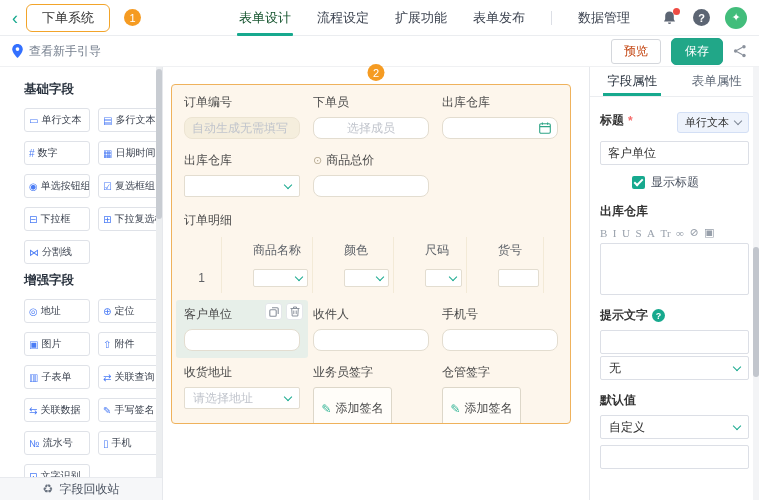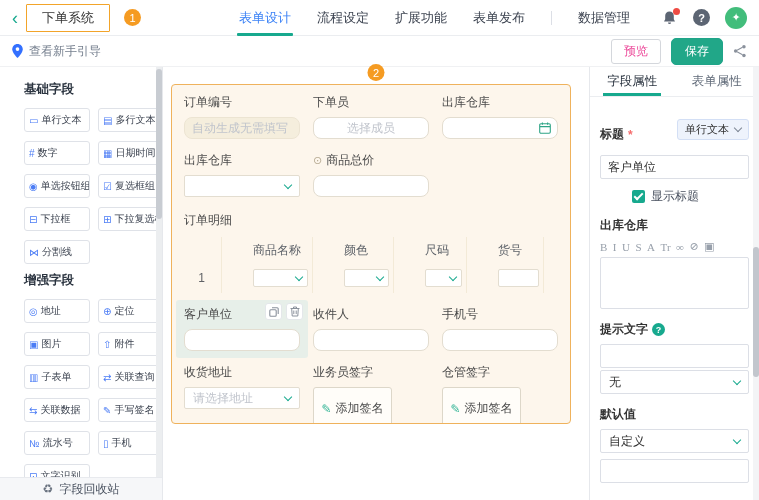--- a/index.html
+++ b/index.html
@@ -5,37 +5,37 @@
   * { margin:0; padding:0; box-sizing:border-box; }
   html,body { background:#fff; }
   .app {
     position:relative; width:759px; height:500px; overflow:hidden;
     font-family:"Liberation Sans","DejaVu Sans",sans-serif;
     font-size:12px; color:#333; background:#fff;
   }
   
   .topbar { height:36px; display:flex; align-items:center; padding:0 12px; border-bottom:1px solid #ebedf0; position:relative; }
   .back { color:#17a98e; font-size:18px; line-height:1; cursor:pointer; margin-right:8px; }
-  .title-box { border:1px solid #f2a42a; border-radius:1px; padding:4px 15px; font-size:13px; color:#333; background:#fff; }
+  .title-box { border:1px solid #f2a42a; border-radius:6px; padding:4px 15px; font-size:13px; color:#333; background:#fff; }
   .num-badge { width:17px; height:17px; border-radius:50%; background:#f59b22; color:#fff; font-size:11px; display:flex; align-items:center; justify-content:center; margin-left:14px; }
   .tabs { display:flex; align-items:center; gap:26px; height:36px; margin-left:98px; }
   .tab { position:relative; height:36px; display:flex; align-items:center; font-size:13px; color:#3c4350; cursor:pointer; }
-  .tab.active { color:#3b82f6; }
+  .tab.active { color:#14532d; }
   .tab.active::after { content:""; position:absolute; left:-2px; right:-2px; bottom:0; height:3px; background:#17a98e; border-radius:1px; }
   .tabdiv { width:1px; height:14px; background:#dcdfe6; }
   .top-icons { margin-left:auto; display:flex; align-items:center; gap:15px; }
   .bell-wrap { position:relative; width:16px; height:16px; cursor:pointer; }
   .bell-dot { position:absolute; top:-2px; right:-2px; width:7px; height:7px; background:#ef4b43; border-radius:50%; }
   .help-circle { width:17px; height:17px; border-radius:50%; background:#5c6573; color:#fff; font-size:11px; font-weight:bold; display:flex; align-items:center; justify-content:center; cursor:pointer; }
   .avatar { width:22px; height:22px; border-radius:50%; background:#42bd7b; color:#fff; font-size:11px; display:flex; align-items:center; justify-content:center; cursor:pointer; }
   
   .toolbar { height:31px; display:flex; align-items:center; padding:0 12px; border-bottom:1px solid #f0f1f3; }
   .guide { display:flex; align-items:center; gap:6px; color:#76808f; cursor:pointer; }
   .tb-right { margin-left:auto; display:flex; align-items:center; gap:10px; }
-  .btn-preview { border:1px solid #d4d7dc; background:#fff; color:#ec4899; border-radius:3px; padding:3px 12px; font-size:12px; cursor:pointer; font-family:inherit; }
+  .btn-preview { border:1px solid #d4d7dc; background:#fff; color:#c2410c; border-radius:3px; padding:3px 12px; font-size:12px; cursor:pointer; font-family:inherit; }
   .btn-save { border:1px solid #1fa489; background:#21a788; color:#fff; border-radius:5px; padding:4px 13px; font-size:12px; cursor:pointer; font-family:inherit; }
   .share { cursor:pointer; display:flex; align-items:center; }
   
   .main { display:flex; height:433px; }
   
   .sidebar { width:163px; border-right:1px solid #e6e8ec; position:relative; padding:12px 14px 0 24px; overflow:hidden; }
   .sec-title { font-size:12.5px; font-weight:bold; color:#2b3440; margin:8px 0 10px; }
   .sec-title.first { margin-top:2px; }
   .fgrid { display:grid; grid-template-columns:66px 66px; gap:9px 8px; margin-bottom:6px; }
   .fbtn { height:24px; border:1px solid #dfe2e8; border-radius:3px; background:#fff; display:flex; align-items:center; padding:0 4px; gap:3px; cursor:pointer; overflow:hidden; white-space:nowrap; }
@@ -84,21 +84,21 @@
   .pen { color:#2fb394; font-size:12px; }
   
   .panel { width:170px; border-left:1px solid #e6e8ec; position:relative; overflow:hidden; }
   .ptabs { display:flex; height:30px; border-bottom:1px solid #ebedf0; }
   .ptab { flex:1; position:relative; display:flex; align-items:center; justify-content:center; font-size:12.5px; color:#606a78; cursor:pointer; }
   .ptab.active { color:#2b3440; }
   .ptab.active::after { content:""; position:absolute; left:50%; transform:translateX(-50%); bottom:0; width:58px; height:3px; background:#17a98e; }
   .pbody { padding:0 10px; }
   .prow.title-row { display:flex; align-items:center; justify-content:space-between; margin-top:13px; }
   .plabel { font-size:12px; font-weight:bold; color:#333; margin:12px 0 6px; display:flex; align-items:center; gap:4px; }
-  .plabel.tight { margin-top:16px; }
+  .plabel.tight { margin-top:2px; }
   .req { color:#f56c6c; font-weight:bold; }
   .chip { display:flex; align-items:center; gap:6px; background:#eef3fc; border:1px solid #d3dff5; border-radius:3px; padding:2px 7px; font-size:11px; color:#333; cursor:pointer; }
   .pinput { height:24px; border:1px solid #dcdfe6; border-radius:2px; background:#fff; display:flex; align-items:center; padding:0 7px; font-size:12px; color:#333; margin-bottom:2px; }
   .pinput.mt { margin-top:6px; }
   .cbrow { display:flex; align-items:center; gap:6px; margin-top:9px; cursor:pointer;padding-left:32px; }
   .cb { width:13px; height:13px; border-radius:2px; position:relative; flex:0 0 auto; }
   .cb.checked { background:#17a98e; }
   .cb.checked::after { content:""; position:absolute; left:4px; top:1px; width:3px; height:7px; border:solid #fff; border-width:0 2px 2px 0; transform:rotate(45deg); }
   .cbtext { font-size:12px; color:#4a5260; }
   .etoolbar { display:flex; align-items:center; gap:5.5px; margin:2px 0 4px; color:#98a0ab; font-size:11px; }

